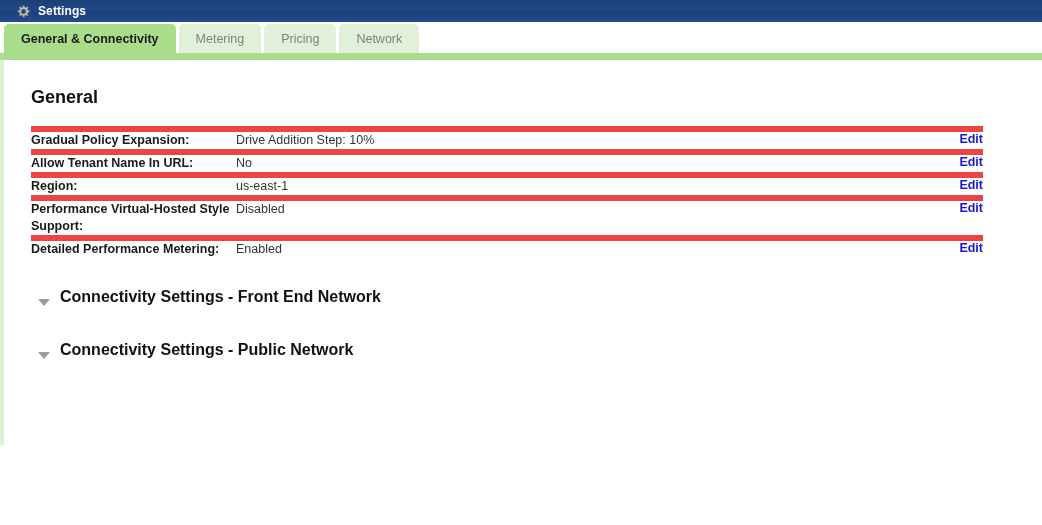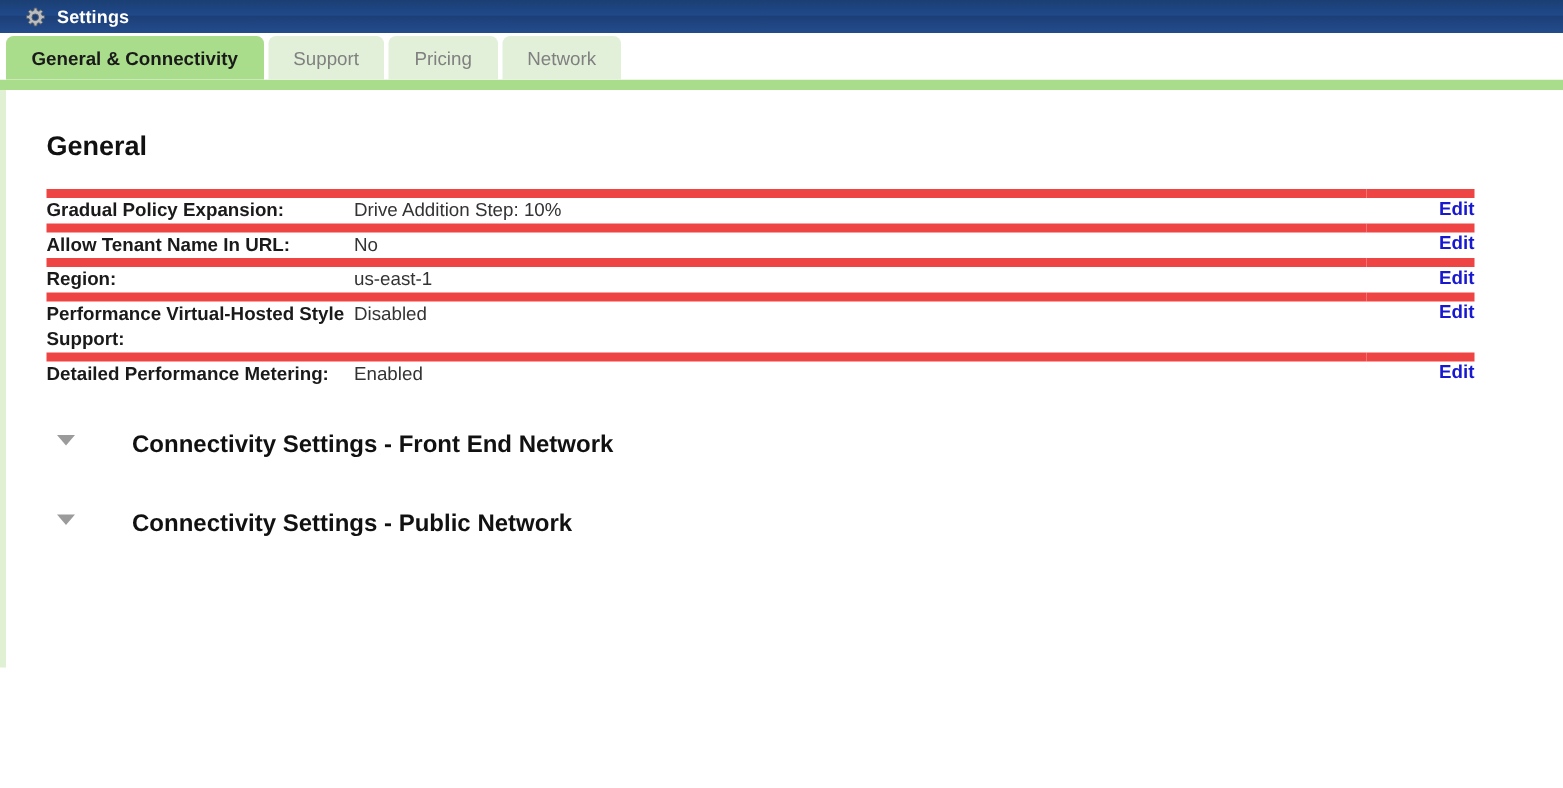--- a/index.html
+++ b/index.html
@@ -133,24 +133,23 @@
     color: #1818d0;
     text-decoration: none;
     cursor: pointer;
     font-weight: bold;
   }
 
   
   .collapse-section {
     margin: 0 0 0 27px;
     display: flex;
-    align-items: flex-start;
+    align-items: flex-end;
     cursor: pointer;
     width: fit-content;
-    gap: 28px;
   }
   .collapse-section.first { margin-top: 30px; }
   .collapse-section.second { margin-top: 35px; }
   .caret-icon {
     width: 0;
     height: 0;
     flex: 0 0 auto;
     border-left: 6px solid transparent;
     border-right: 6px solid transparent;
     border-top: 7px solid #9b9b9b;
@@ -172,21 +171,21 @@
     <circle cx="12" cy="12" r="3.5" fill="#1d3f78" stroke="#5d6166" stroke-width="1"></circle>
   </svg>
   <span class="titlebar-text">Settings</span>
 </div>
 
 <div class="tabstrip">
   <div class="tab active">
     <span>General &amp; Connectivity</span>
   </div>
   <div class="tab">
-    <span>Support</span>
+    <span>Metering</span>
   </div>
   <div class="tab">
     <span>Pricing</span>
   </div>
   <div class="tab">
     <span>Network</span>
   </div>
 </div>
 <div class="greenbar"></div>
 

